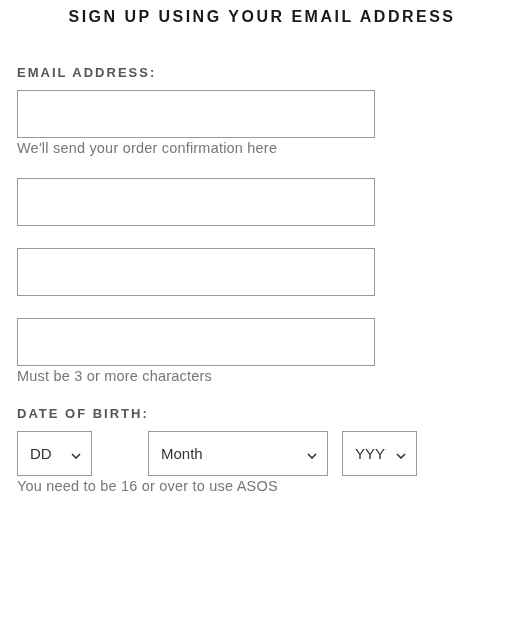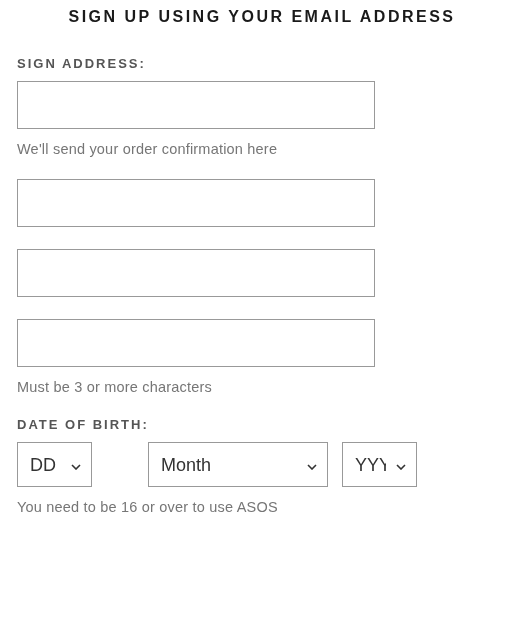--- a/index.html
+++ b/index.html
@@ -9,21 +9,21 @@
   background: #fff;
   color: #2d2d2d;
   padding: 8px 17px 17px 17px;
 }
 .heading {
   text-align: center;
   font-weight: 700;
   letter-spacing: 2.5px;
   font-size: 16px;
   color: #1a1a1a;
-  margin-bottom: 30px;
+  margin-bottom: 39px;
 }
 .field { margin-bottom: 22px; }
 .field-label {
   font-weight: 700;
   letter-spacing: 2px;
   font-size: 13px;
   color: #555;
   display: block;
   margin-bottom: 10px;
 }
@@ -31,38 +31,38 @@
   width: 358px;
   height: 48px;
   border: 1.5px solid #999;
   background: #fff;
   font-size: 15px;
   padding: 0 12px;
 }
 .help-text {
   font-size: 14.5px;
   color: #767676;
-  margin-top: 12px;
+  margin-top: 2px;
   letter-spacing: 0.2px;
 }
 .dob-row { display: flex; gap: 14px; }
 .select-wrapper {
   position: relative;
   display: inline-block;
   border: 1.5px solid #999;
   height: 45px;
   background: #fff;
 }
 .select-wrapper select {
   appearance: none;
   -webkit-appearance: none;
   -moz-appearance: none;
   border: none;
   background: transparent;
-  font-size: 18px;
+  font-size: 15px;
   color: #333;
   height: 100%;
   width: 100%;
   padding: 0 30px 0 12px;
   cursor: pointer;
 }
 .select-wrapper .chev {
   position: absolute;
   right: 10px;
   top: 50%;
@@ -72,21 +72,21 @@
 .w-dd { width: 75px; }
 .w-month { width: 180px; margin-left: 42px; }
 .w-yyyy { width: 75px; }
 </style>
 </head>
 <body>
 
 <h1 class="heading">SIGN UP USING YOUR EMAIL ADDRESS</h1>
 
 <div class="field">
-  <label class="field-label">SIGN ADDRESS:</label>
+  <label class="field-label">EMAIL ADDRESS:</label>
   <input type="email" class="text-input" value="" style="">
   <div class="help-text">We'll send your order confirmation here</div>
 </div>
 
 <div class="field">
   <input type="text" class="text-input" value="" style="">
 </div>
 
 <div class="field">
   <input type="text" class="text-input" value="" style="">

